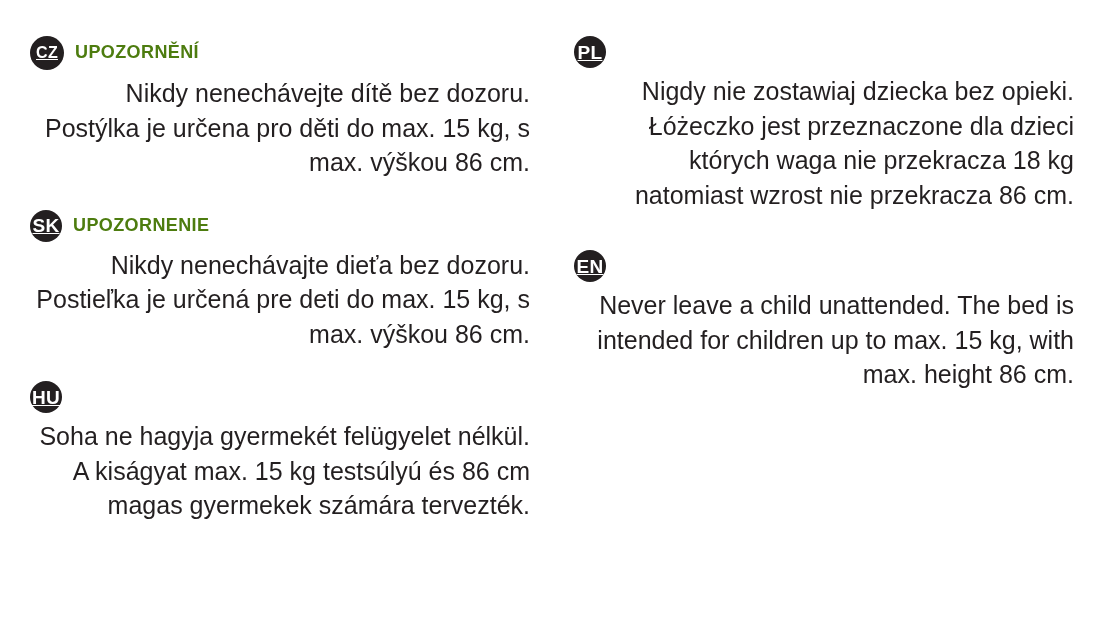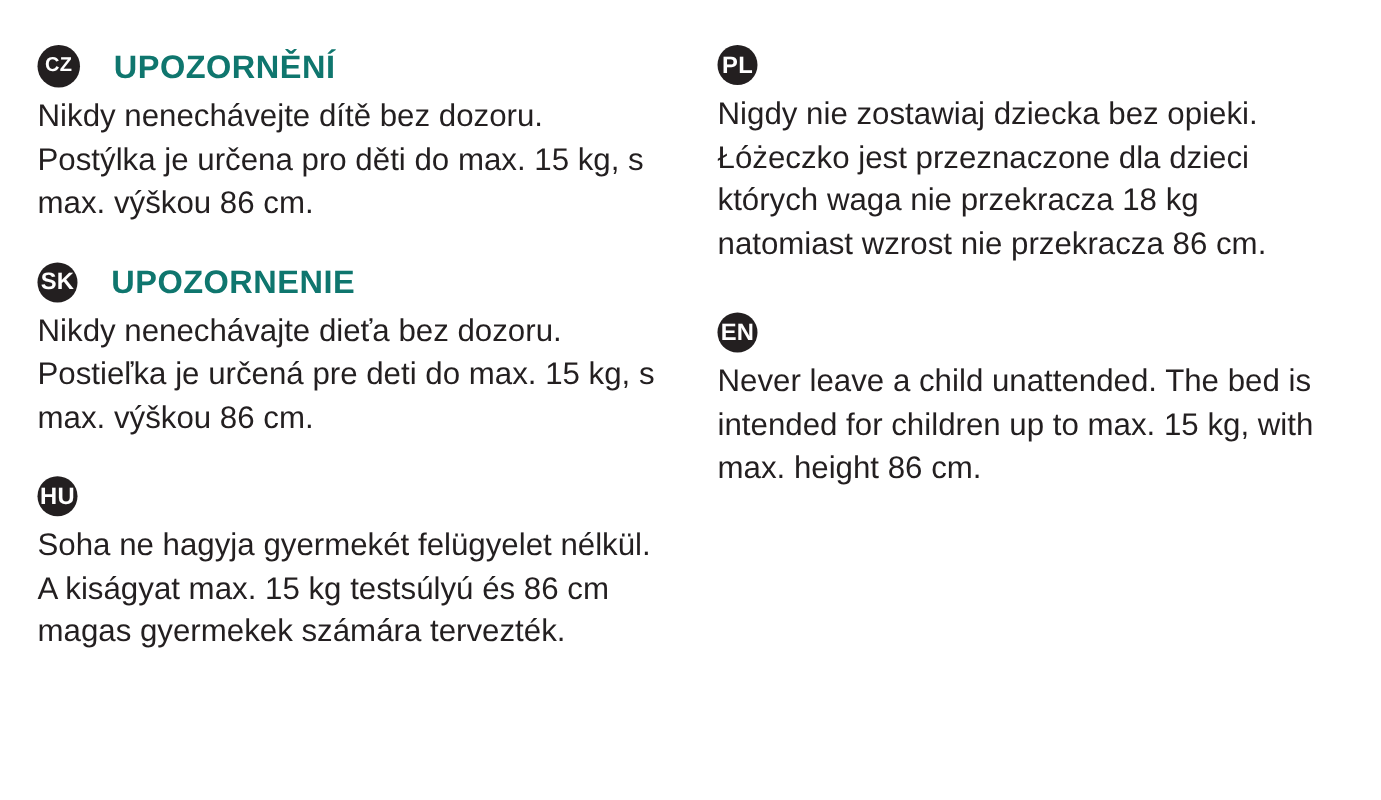--- a/index.html
+++ b/index.html
@@ -52,42 +52,43 @@
     width: 34px;
     height: 34px;
     border-radius: 50%;
     background: #231f20;
     color: #ffffff;
     font-size: 16px;
     font-weight: bold;
     letter-spacing: 0.3px;
     line-height: 1;
     flex: 0 0 34px;
+    text-decoration: underline;
   }
   .badge-sm {
     width: 32px;
     height: 32px;
     flex: 0 0 32px;
     font-size: 19px;
   }
   .title {
-    font-size: 26px;
+    font-size: 18px;
     font-weight: bold;
     letter-spacing: 0.4px;
     line-height: 1.1;
-    color: #0f766e;
-    margin-left: 16px;
+    color: #4d7c0f;
   }
   .body-text {
     font-size: 25px;
     line-height: 1.38;
     color: #231f20;
     margin: 0;
     max-width: 500px;
     font-weight: normal;
+    text-align: right;
   }
   .right-gap {
     height: 8px;
   }
 </style>
 </head>
 <body>
 
 <div class="page">
   <div class="columns">

